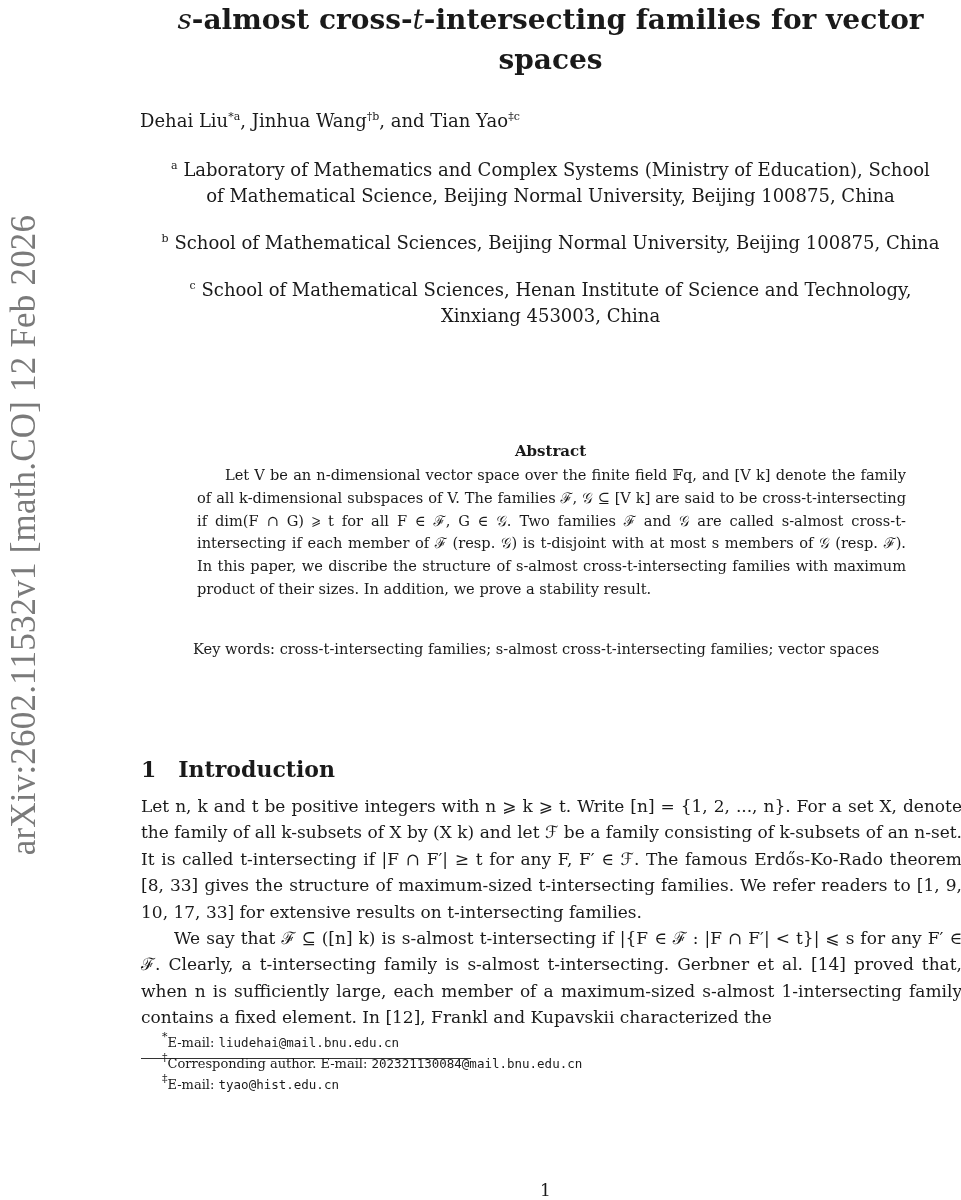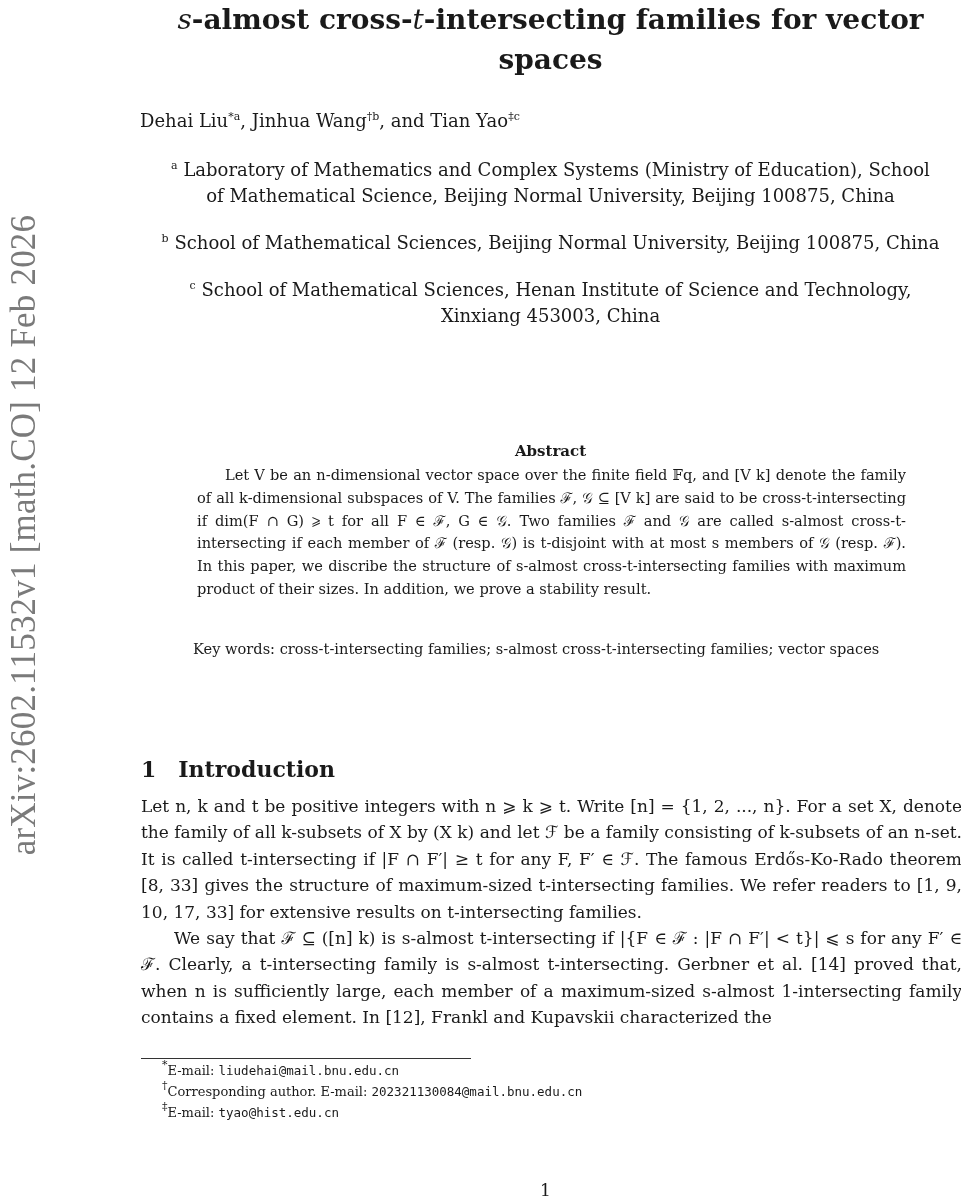--- a/index.html
+++ b/index.html
@@ -52,21 +52,21 @@
   .body-text {
     position: absolute; left: 141px; width: 821px; top: 793px;
     font-size: 17px; line-height: 26.4px; text-align: justify;
   }
   .body-text p { margin: 0; }
   .body-text p.indent { text-indent: 33px; }
   .footnote-rule {
     position: absolute; left: 141px; top: 1058px; width: 330px; height: 1px; background: #333;
   }
   .footnotes {
-    position: absolute; left: 162px; top: 1060px; font-size: 13px; line-height: 21px;
+    position: absolute; left: 162px; top: 1032px; font-size: 13px; line-height: 21px;
   }
   .footnotes .mono { font-family: "DejaVu Sans Mono", monospace; font-size: 12.5px; }
   .page-number {
     position: absolute; left: 540px; top: 1180px; font-size: 17px;
   }
 </style>
 </head>
 <body>
 
 <div class="arxiv-stamp">

